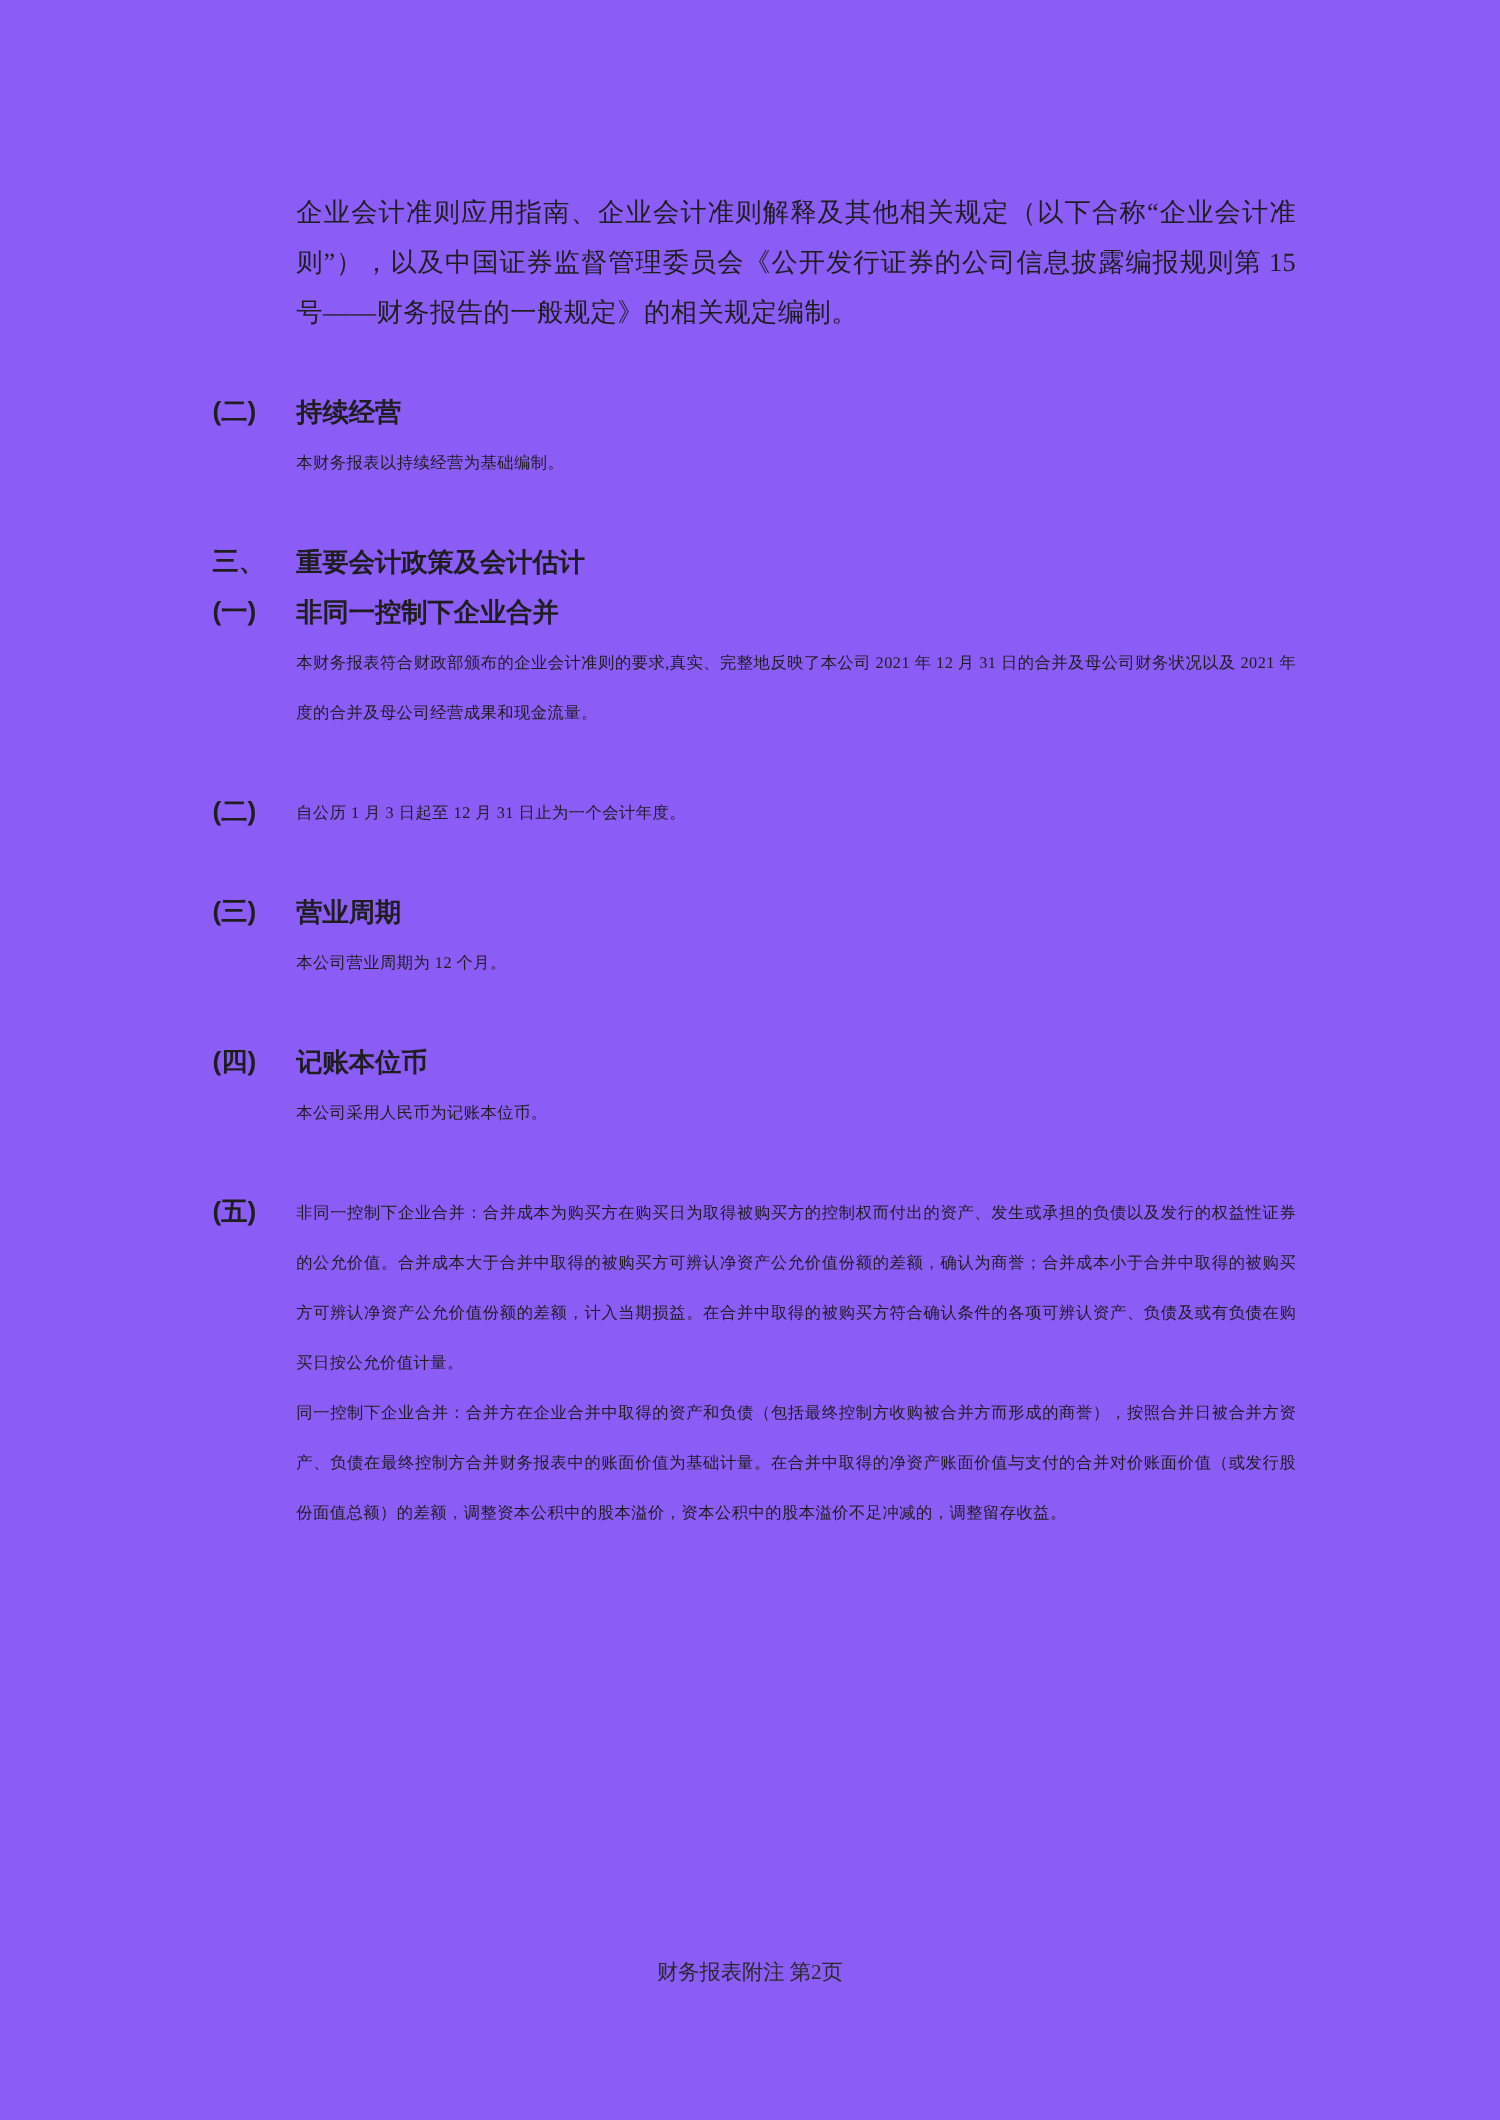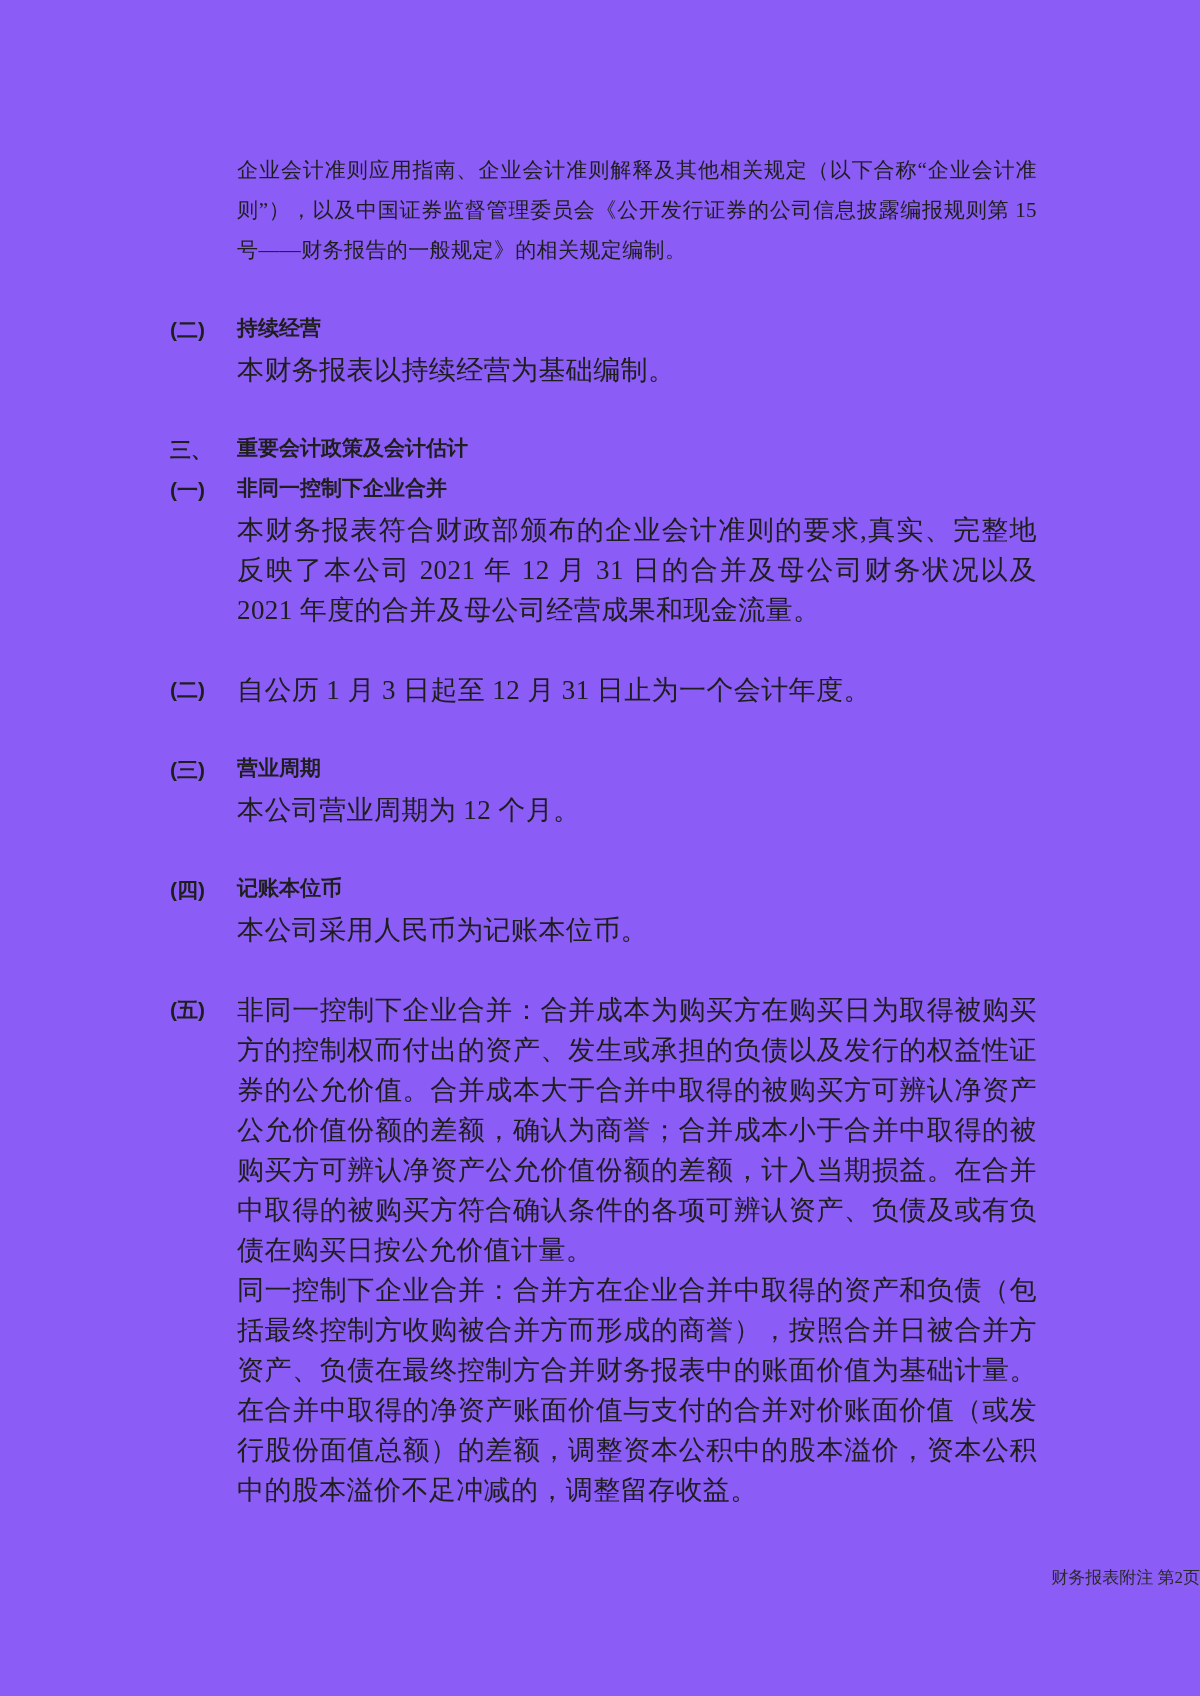--- a/index.html
+++ b/index.html
@@ -45,38 +45,38 @@
     font-weight: bold;
     font-size: 21px;
     line-height: 40px;
     white-space: nowrap;
   }
   .sec-main {
     flex: 0 0 800px;
     width: 800px;
   }
   .sec-title {
-    font-family: Liberation Mono, monospace;
+    font-family: Liberation Serif, serif;
     font-weight: bold;
     font-size: 21px;
     line-height: 40px;
   }
   .sec-main p {
     margin: 0;
-    font-size: 27px;
+    font-size: 13px;
     line-height: 40px;
     text-align: justify;
     letter-spacing: 0.4px;
   }
   .footer {
     position: absolute;
     top: 1558px;
     left: 0;
     width: 1200px;
-    text-align: right;
+    text-align: center;
     font-size: 17px;
     line-height: 40px;
     color: #2a2a2a;
   }
 </style>
 </head>
 <body>
 
 <div class="page">
   <div class="content">

